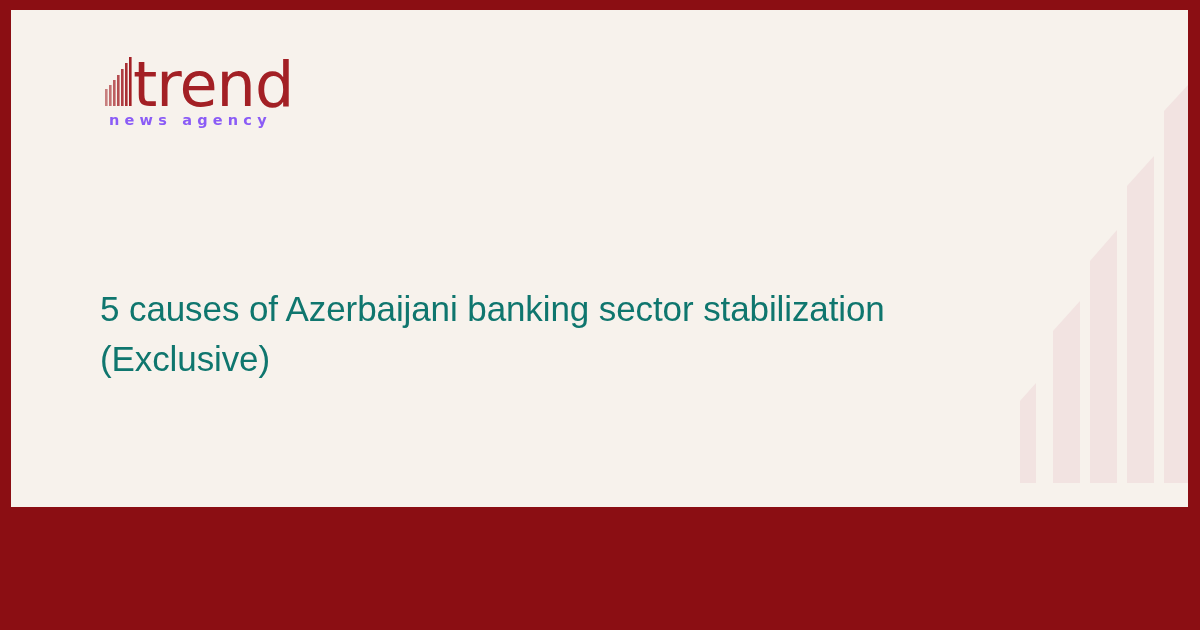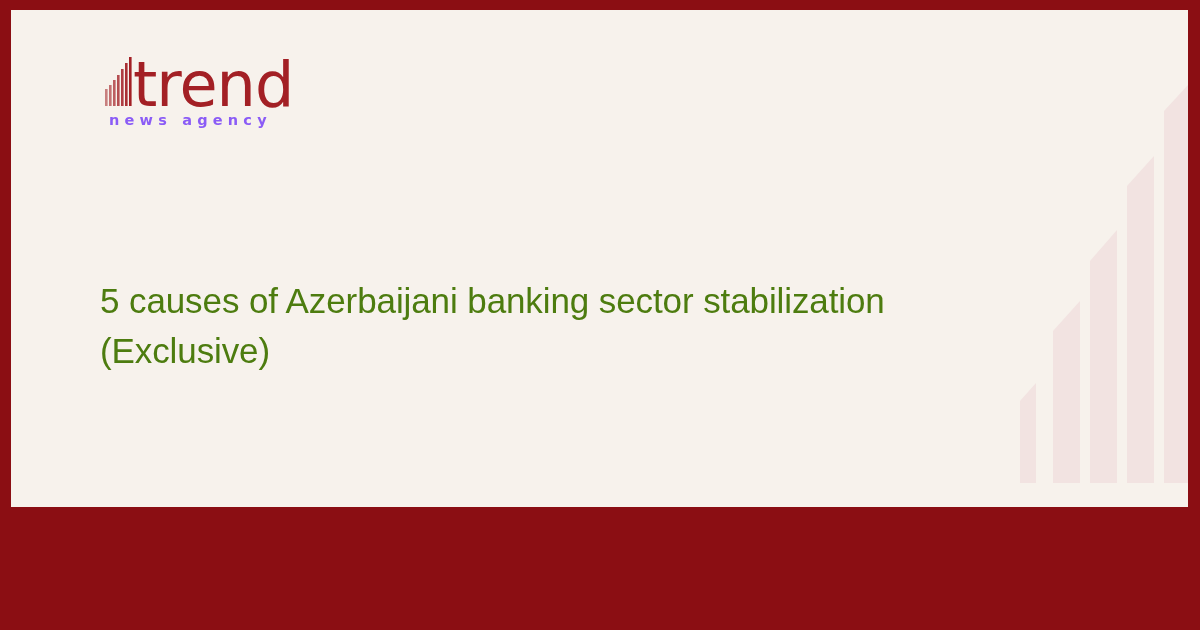--- a/index.html
+++ b/index.html
@@ -75,27 +75,27 @@
     font-weight: 700;
     letter-spacing: 5.2px;
     color: #8b5cf6;
     white-space: nowrap;
   }
 
   
   .headline {
     position: absolute;
     left: 89px;
-    top: 266px;
+    top: 274px;
     width: 945px;
     font-family: "Liberation Sans", sans-serif;
     font-size: 35px;
     line-height: 50px;
     font-weight: 400;
-    color: #4d7c0f;
+    color: #0f766e;
     letter-spacing: -0.1px;
   }
 </style>
 </head>
 <body>
 
 <div class="card">
   <div class="canvas">
 
     <div class="deco-bars">

